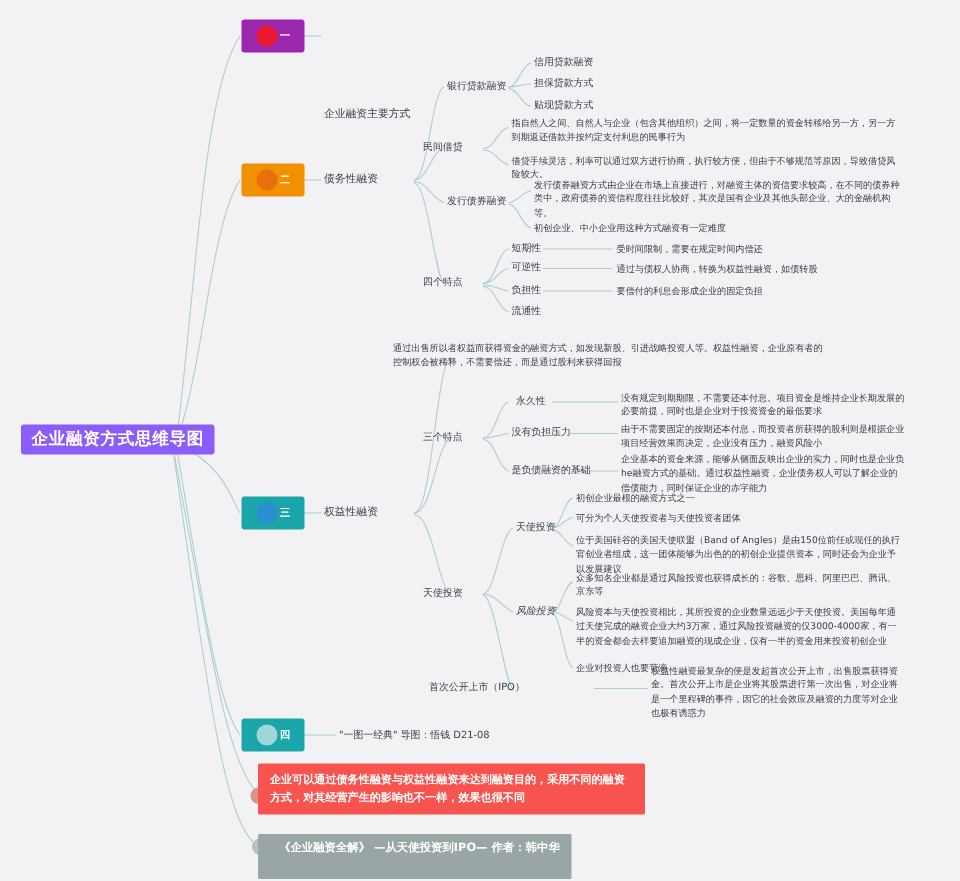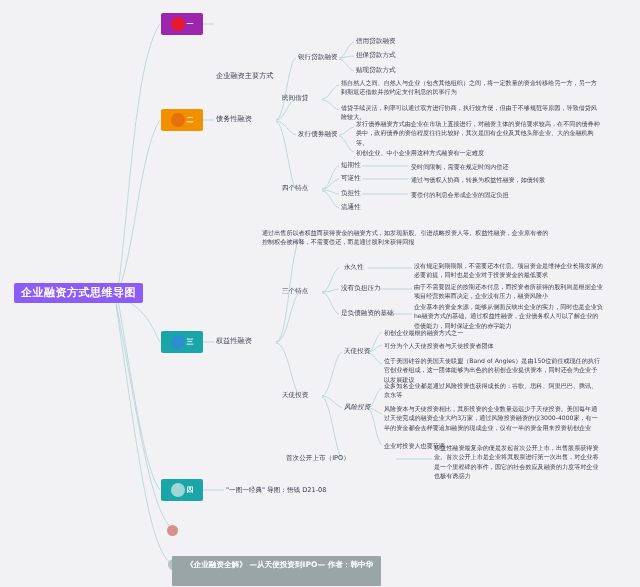--- a/index.html
+++ b/index.html
@@ -235,17 +235,18 @@
   <div class="node t2" style="left:286px;top:454px;">首次公开上市（IPO）</div>
   <div class="leafwrap t3" style="left:434px;top:443px;width:170px;">权益性融资最复杂的便是发起首次公开上市，出售股票获得资金。首次公开上市是企业将其股票进行第一次出售，对企业将是一个里程碑的事件，因它的社会效应及融资的力度等对企业也极有诱惑力</div>
 
   <div class="node badge b4" style="left:161px;top:479px;">
     <span class="dot"></span>
     <span class="num">四</span>
   </div>
   <div class="node t2" style="left:226px;top:486px;">"一图一经典" 导图：悟钱 D21-08</div>
 
   <div class="bullet-red" style="left:167px;top:525px;"></div>
+  <div class="callout-red" style="left:172px;top:509px;">企业可以通过债务性融资与权益性融资来达到融资目的，采用不同的融资方式，对其经营产生的影响也不一样，效果也很不同</div>
 
   <div class="bullet-grey" style="left:168px;top:559px;"></div>
   <div class="callout-grey" style="left:172px;top:556px;">《企业融资全解》 —从天使投资到IPO— 作者：韩中华</div>
 
 </div>
 
 </body></html>

